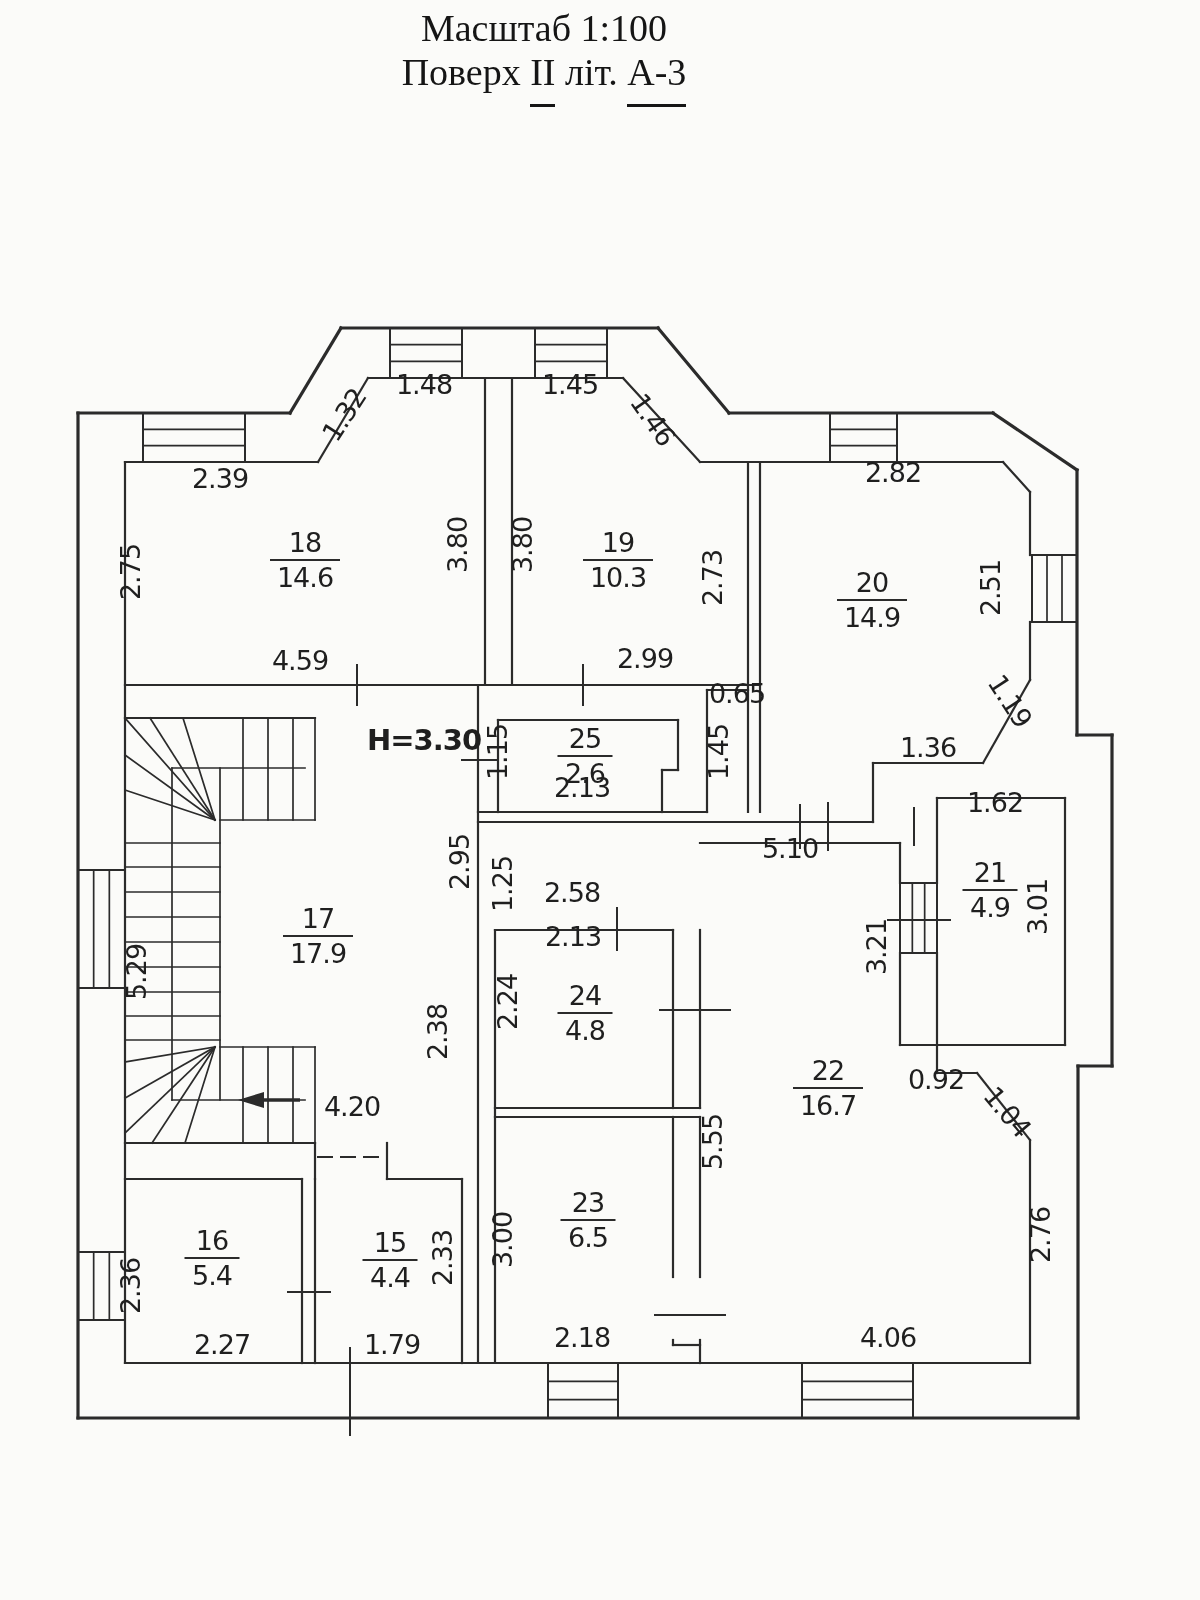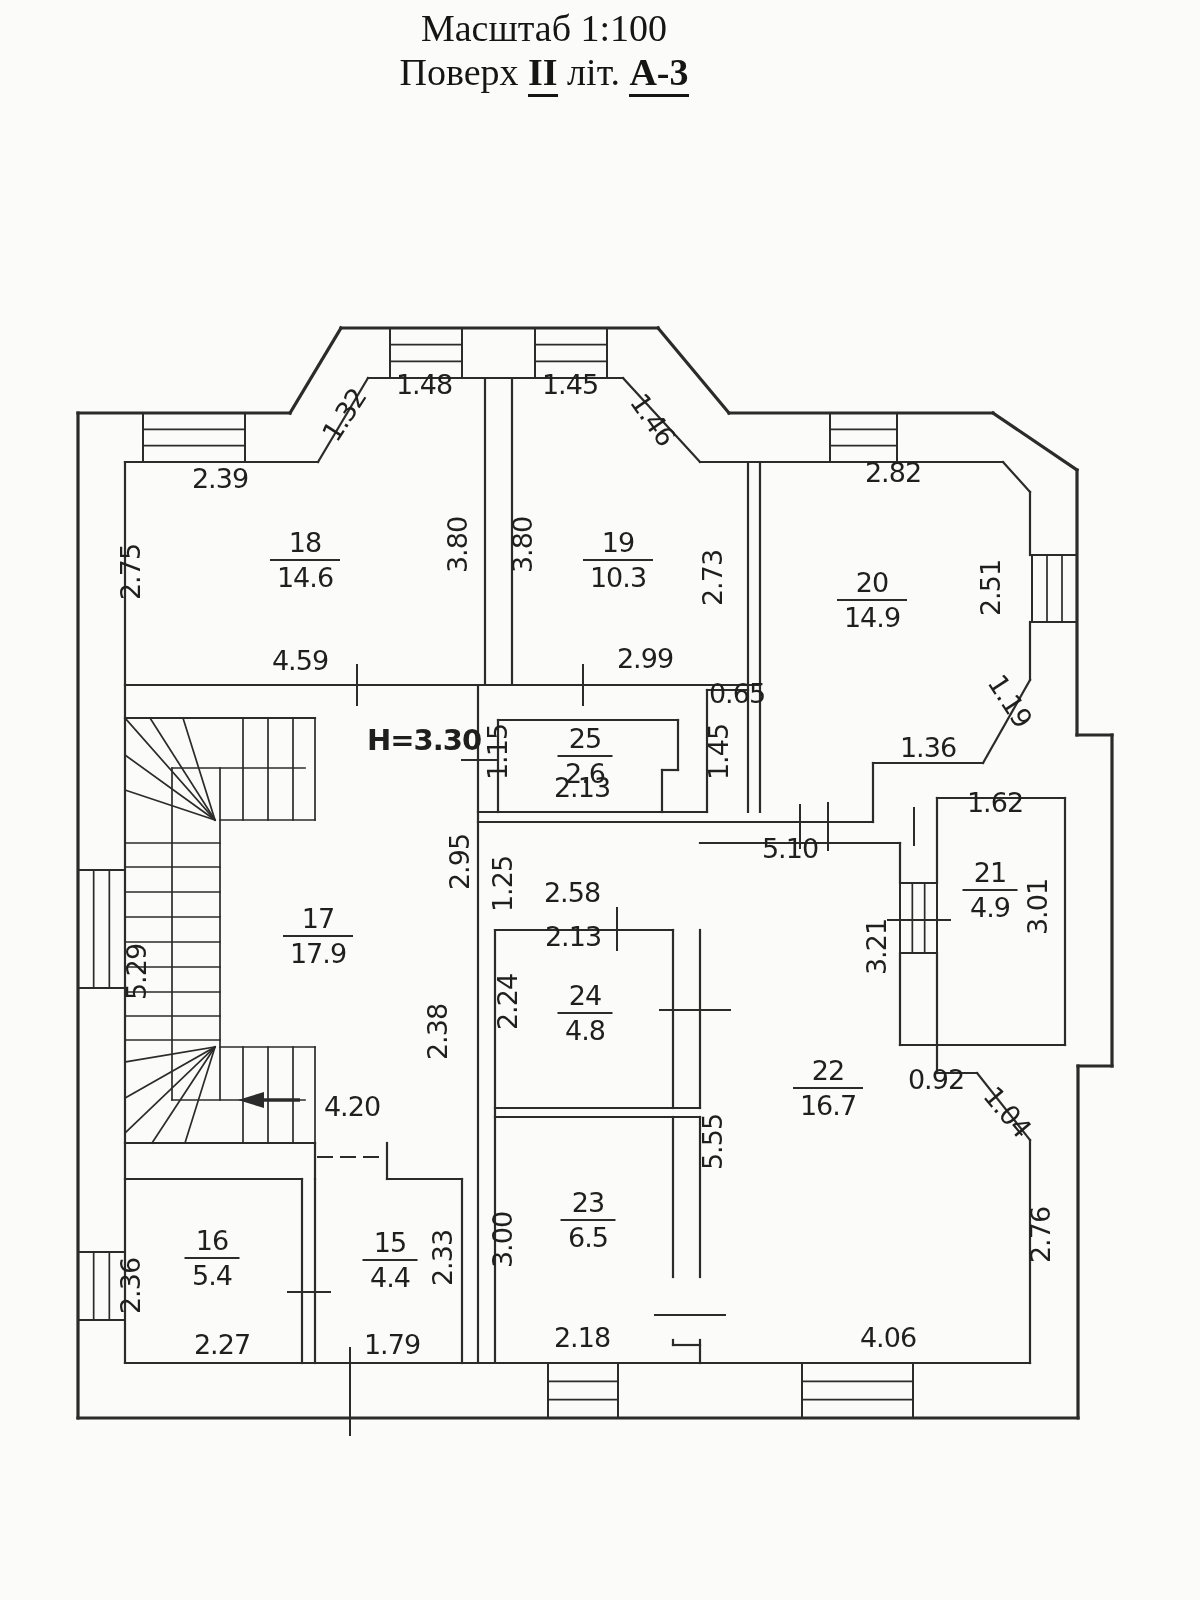--- a/index.html
+++ b/index.html
@@ -11,21 +11,21 @@
     overflow:hidden;
   }
   .title-block{
     position:absolute;top:6px;left:0;width:1088px;
     text-align:center;
     font-family:"Liberation Serif","DejaVu Serif",serif;
     color:#151515;
     z-index:2;
   }
   .title-line{font-size:38px;line-height:44px;}
-  .title-line .u{border-bottom:3px solid #151515;padding-bottom:1px;font-weight:bold;}
+  .title-line .u{border-bottom:3px solid #151515;padding-bottom:11px;}
   #plan-wrap{position:absolute;top:0;left:0;width:1200px;height:1600px;z-index:1;}
   svg text{
     font-family:"DejaVu Sans", sans-serif;
     fill:#1f1f1f;
     letter-spacing:-1px;
   }
 </style>
 </head>
 <body>
 

